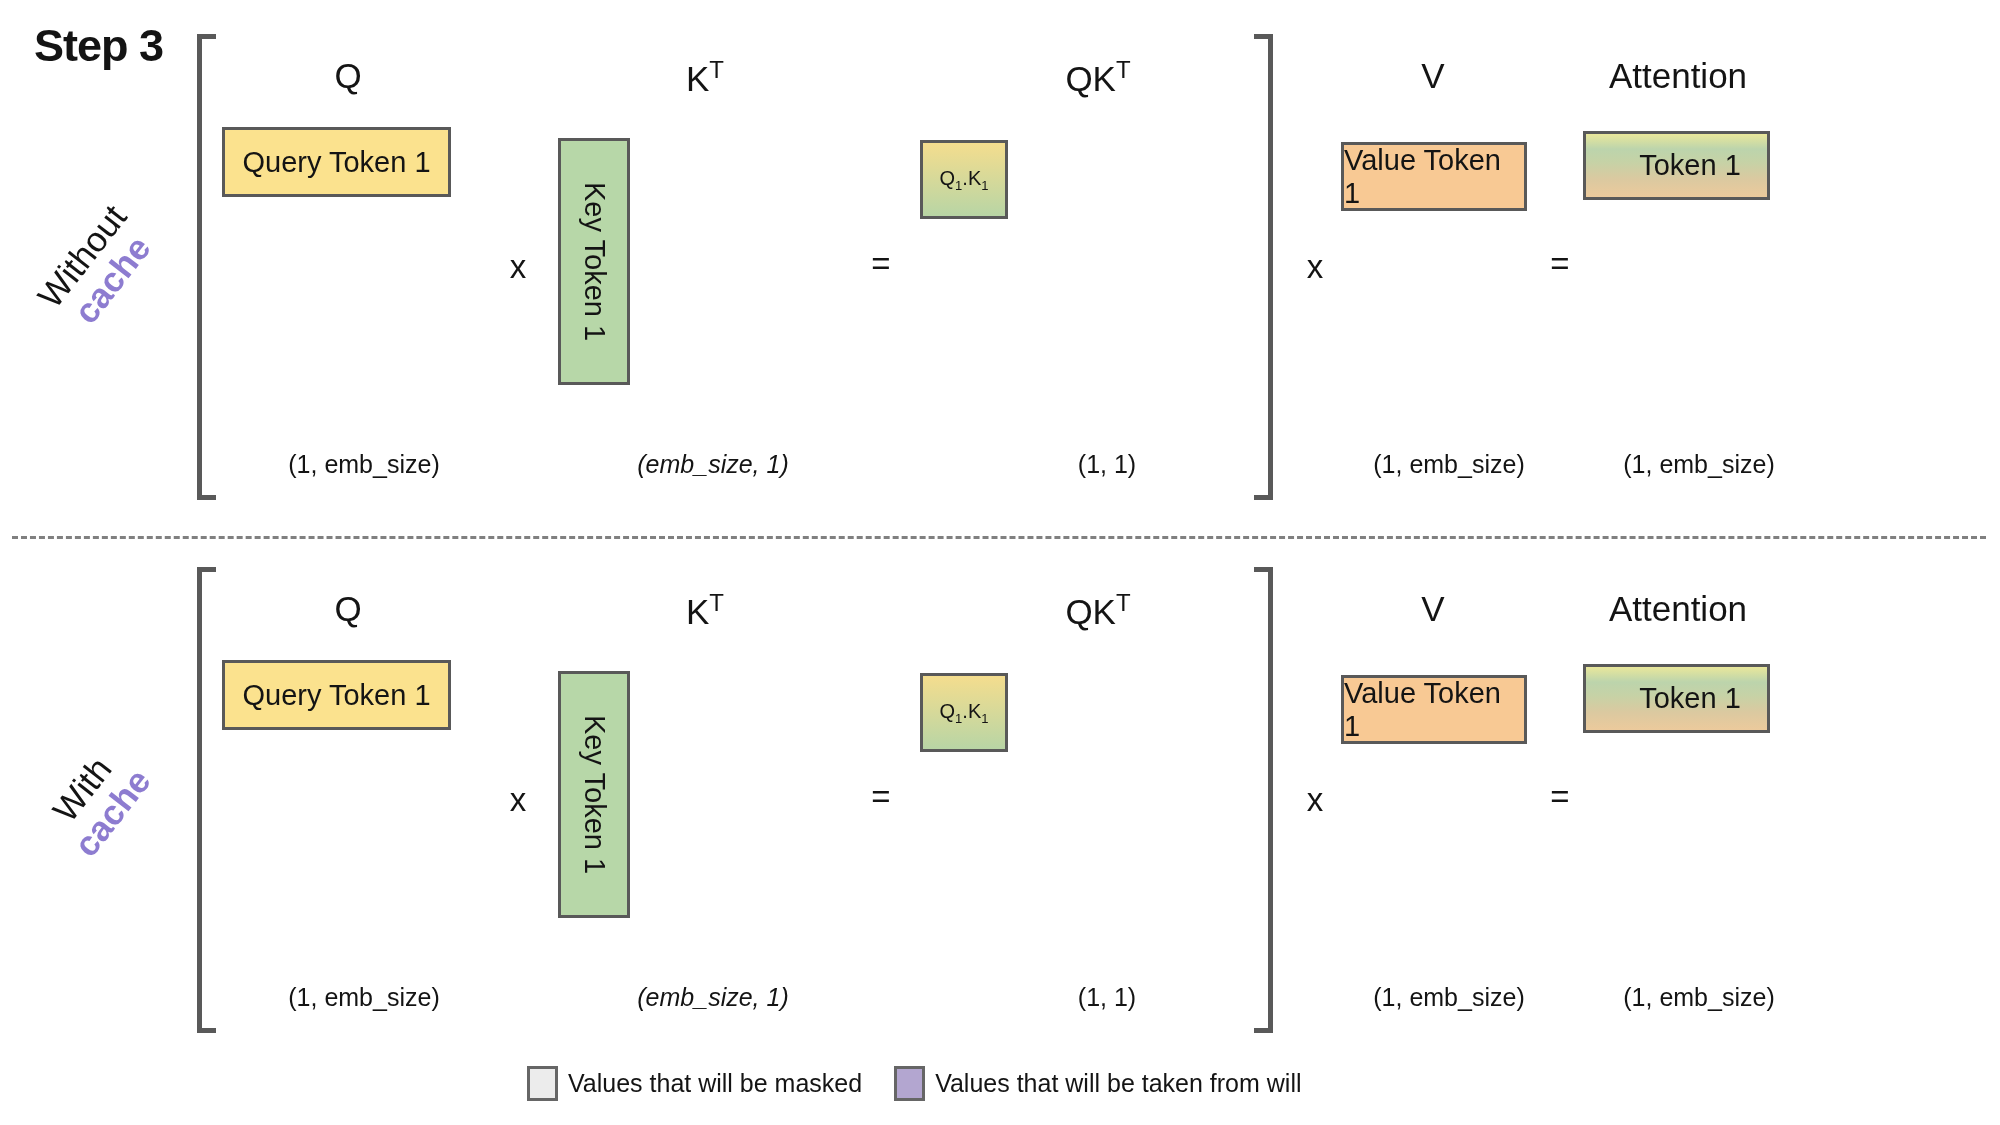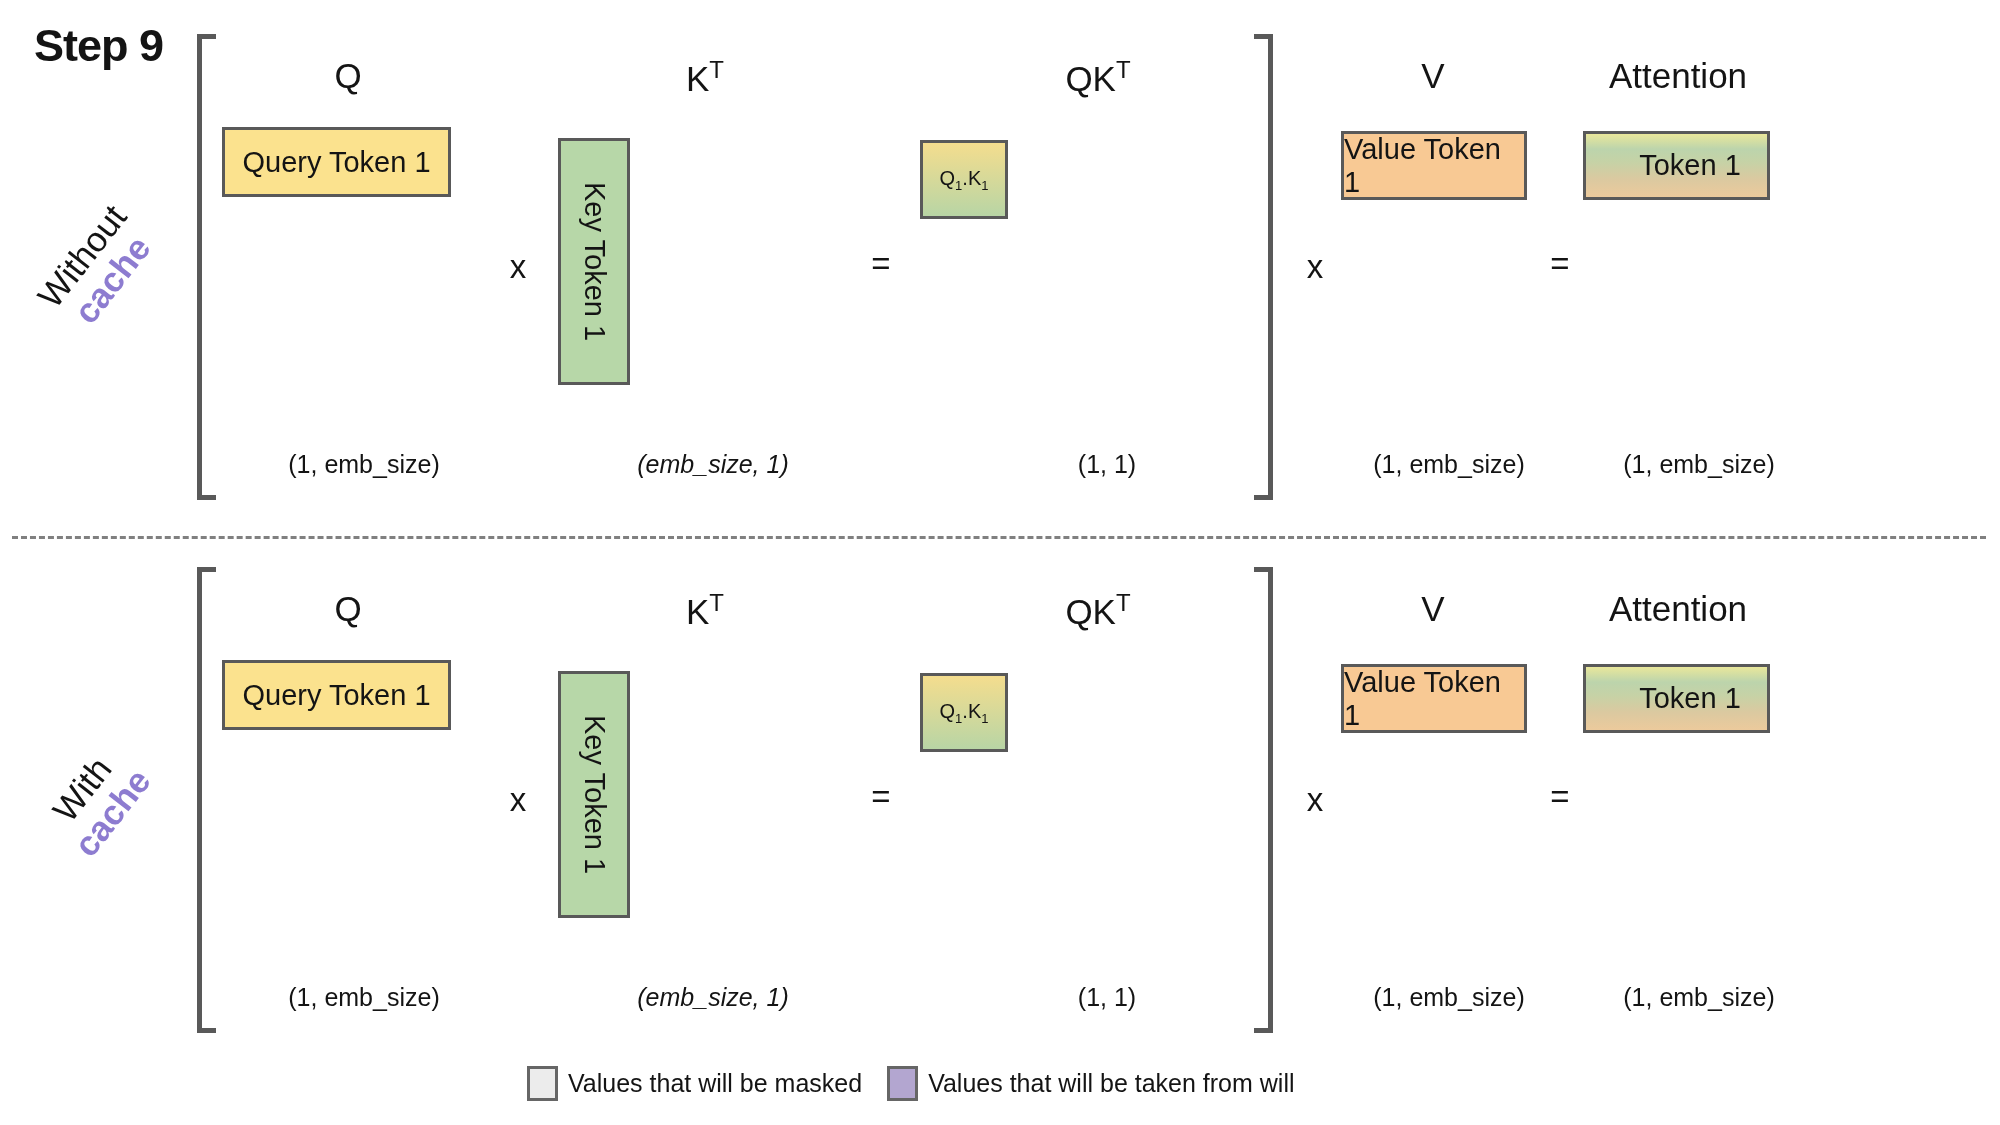--- a/index.html
+++ b/index.html
@@ -28,45 +28,45 @@
   .h-q{left:348px;} .h-k{left:705px;} .h-qk{left:1098px;} .h-v{left:1433px;} .h-att{left:1678px;}
 
   .box{
     position:absolute;border:3px solid #595959;box-sizing:border-box;
     display:flex;align-items:center;justify-content:center;font-size:29px;color:#141414;
   }
   .q-box{left:222px;top:127px;width:229px;height:70px;background:#fbe28e;}
   .k-box{left:558px;top:138px;width:72px;height:247px;background:#b7d7a8;writing-mode:vertical-rl;}
   .qk-box{left:920px;top:140px;width:88px;height:79px;background:linear-gradient(180deg,#f4dd8e 0%,#b8d5a5 100%);font-size:20px;}
   .qk-box sub{font-size:13px;}
-  .v-box{left:1341px;top:131px;width:186px;height:69px;background:#f8c994;}
+  .v-box{left:1341px;top:142px;width:186px;height:69px;background:#f8c994;}
   .att-box{left:1583px;top:131px;width:187px;height:69px;
     background:linear-gradient(180deg,#e9e79b 0%,#bcd4ac 24%,#c6d2a6 45%,#dbc9a0 72%,#ecca9c 100%);padding-left:27px;}
 
   .op{position:absolute;transform:translate(-50%,-50%);font-size:33px;}
   .op.x1{left:518px;top:267px;} .op.e1{left:881px;top:264px;}
   .op.x2{left:1315px;top:267px;} .op.e2{left:1560px;top:264px;}
 
   .dim{position:absolute;top:450px;transform:translateX(-50%);font-size:25px;white-space:nowrap;margin-left:15px;}
   .d-q{left:349px;} .d-k{left:698px;font-style:italic;} .d-qk{left:1092px;} .d-v{left:1434px;} .d-att{left:1684px;}
 
   .divider{position:absolute;left:12px;right:14px;top:536px;border-top:3px dashed #808080;}
 
-  .legend{position:absolute;left:527px;top:1066px;display:flex;align-items:center;gap:25px;font-size:25px;}
+  .legend{position:absolute;left:527px;top:1066px;display:flex;align-items:center;gap:32px;font-size:25px;}
   .legend-item{display:flex;align-items:center;gap:10px;}
   .swatch{width:25px;height:29px;border:3px solid #666666;box-sizing:content-box;}
   .swatch.masked{background:#ececec;}
   .swatch.cache{background:#b3a6d0;}
 </style>
 </head>
 <body>
 
 <div class="canvas">
 
-  <div class="step-title">Step 9</div>
+  <div class="step-title">Step 3</div>
 
   <div class="row r0">
     <div class="side-label">
       <div class="line1">Without</div>
       <div class="line2">cache</div>
     </div>
 
     <div class="bracket left"></div>
     <div class="bracket right"></div>
 

